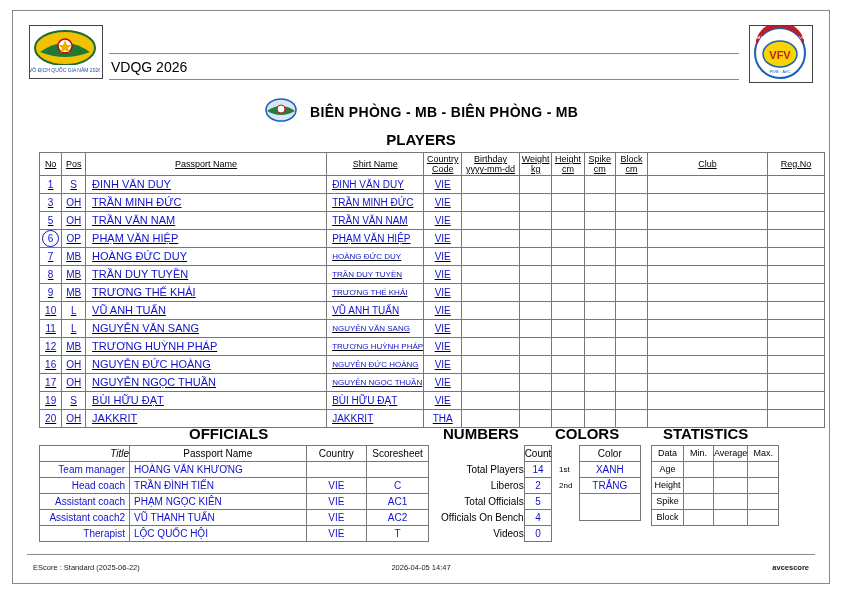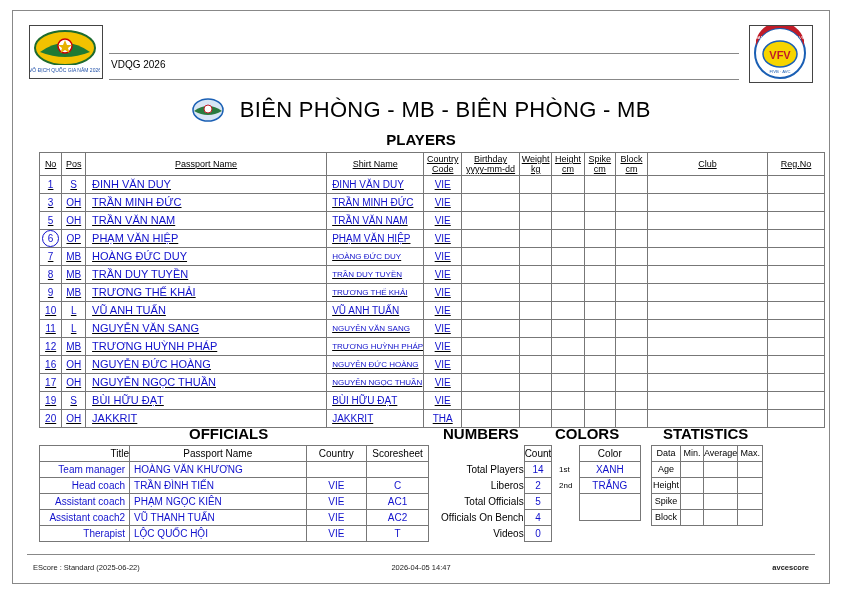--- a/index.html
+++ b/index.html
@@ -19,28 +19,28 @@
     border:1px solid #444;background:#fdfdfd;overflow:hidden;
   }
   .logo-right{
     position:absolute;right:16px;top:14px;width:62px;height:56px;
     border:1px solid #444;background:#fdfdfd;overflow:hidden;
   }
   .title-main{
     position:absolute;left:98px;top:20px;font-size:17px;font-weight:bold;color:#000;
   }
   .title-sub{
-    position:absolute;left:98px;top:48px;font-size:10px;color:#000;
+    position:absolute;left:98px;top:48px;font-size:14px;color:#000;
   }
   .rule1{position:absolute;left:96px;width:630px;top:42px;border-top:1px solid #888;}
   .rule2{position:absolute;left:96px;width:630px;top:68px;border-top:1px solid #888;}
 
   .team-line{
     position:absolute;left:0;right:0;top:86px;text-align:center;
-    font-size:22px;font-weight:normal;letter-spacing:.3px;
+    font-size:14px;font-weight:bold;letter-spacing:.3px;
   }
   .team-logo{
     display:inline-block;width:34px;height:26px;vertical-align:-6px;margin-right:8px;
   }
   .players-title{
     position:absolute;left:0;right:0;top:120px;text-align:center;font-size:15px;font-weight:bold;
   }
 
   
   table{border-collapse:collapse;}
@@ -99,21 +99,21 @@
   #colors{position:absolute;left:546px;top:434px;width:82px;font-size:10px;}
   #colors th,#colors td{
     border:1px solid #777;height:15px;line-height:15px;padding:0;font-weight:normal;
     text-align:center;white-space:nowrap;overflow:hidden;
   }
   .cl-lab{width:20px;font-size:8px;}
   .cl-val{width:62px;}
   #colors tr.empty td{height:26px;}
 
   
-  #stats{position:absolute;left:638px;top:434px;width:112px;font-size:9px;}
+  #stats{position:absolute;left:638px;top:434px;width:128px;font-size:9px;}
   #stats th,#stats td{
     border:1px solid #777;height:15px;line-height:15px;padding:0;font-weight:normal;
     text-align:center;white-space:nowrap;overflow:hidden;
   }
   .s-lab{width:32px;text-align:left;padding-left:3px;}
   .s-c{width:32px;}
 
   
   .footrule{position:absolute;left:14px;right:14px;top:543px;border-top:1px solid #888;}
   .foot-left{position:absolute;left:20px;top:552px;font-size:7.5px;color:#222;}
@@ -416,21 +416,21 @@
     </table>
 
     <div class="sec-title" style="left:176px;top:414px;text-align:right;">OFFICIALS</div>
     <div class="sec-title" style="left:430px;top:414px;">NUMBERS</div>
     <div class="sec-title" style="left:542px;top:414px;">COLORS</div>
     <div class="sec-title" style="left:650px;top:414px;">STATISTICS</div>
 
     <table id="officials">
       <thead>
         <tr>
-          <th class="o-title" style="text-align:left;padding-right:0 !important;">Title</th>
+          <th class="o-title" style="text-align:left;padding-right:0 !important;font-style:italic;">Title</th>
           <th class="o-name" style="text-align:center !important;padding-left:0 !important;">Passport Name</th>
           <th class="o-country">Country</th>
           <th class="o-score">Scoresheet</th>
         </tr>
       </thead>
       <tbody id="officials-body">
           <tr>
             <td class="o-title blue">Team manager</td>
             <td class="o-name blue">HOÀNG VĂN KHƯƠNG</td>
             <td class="o-country blue"></td>

